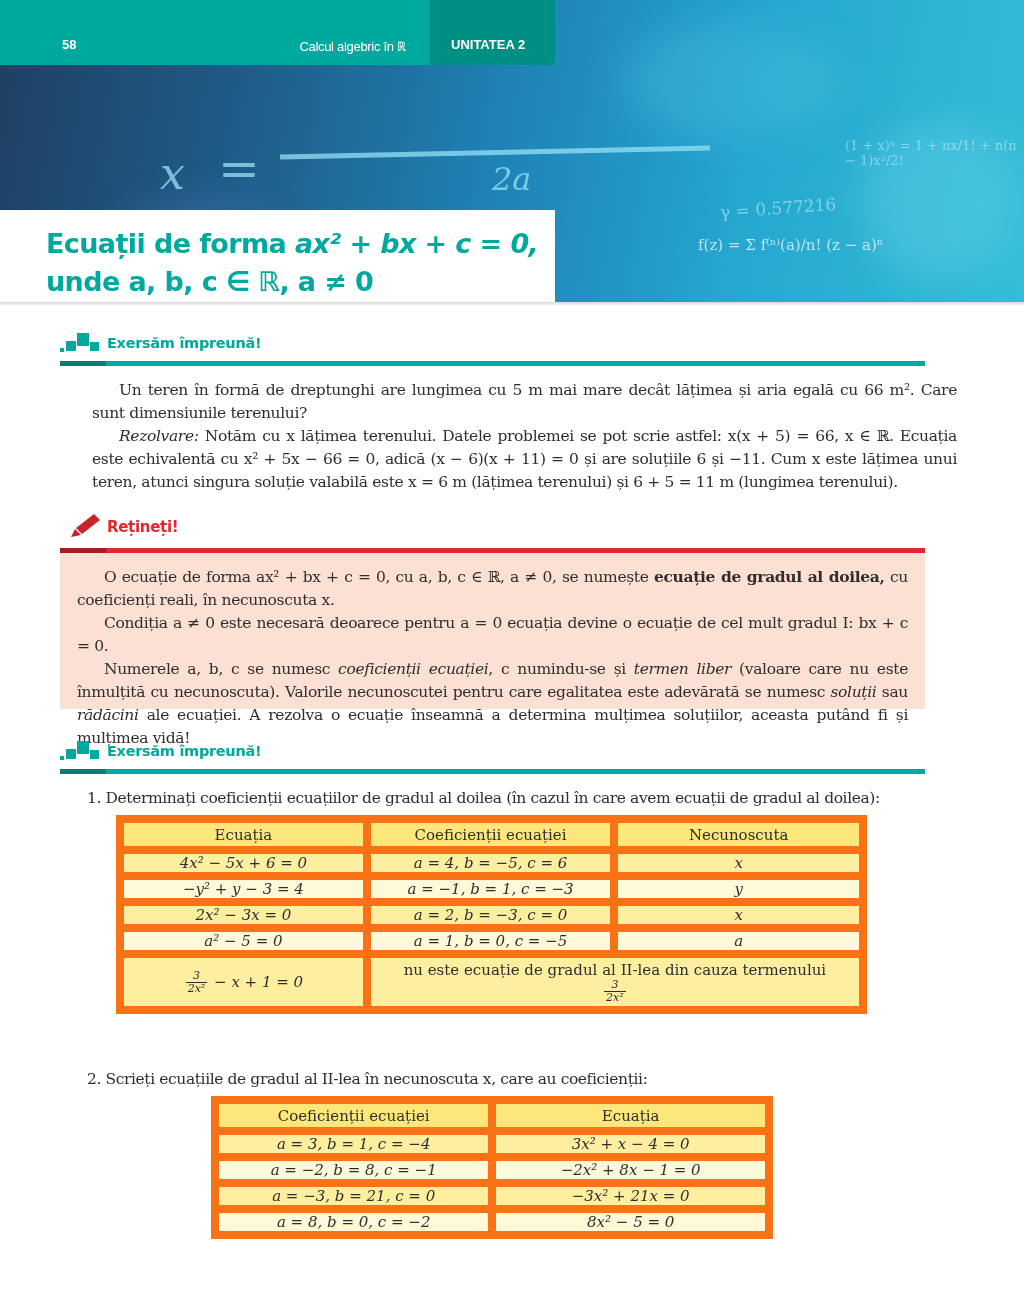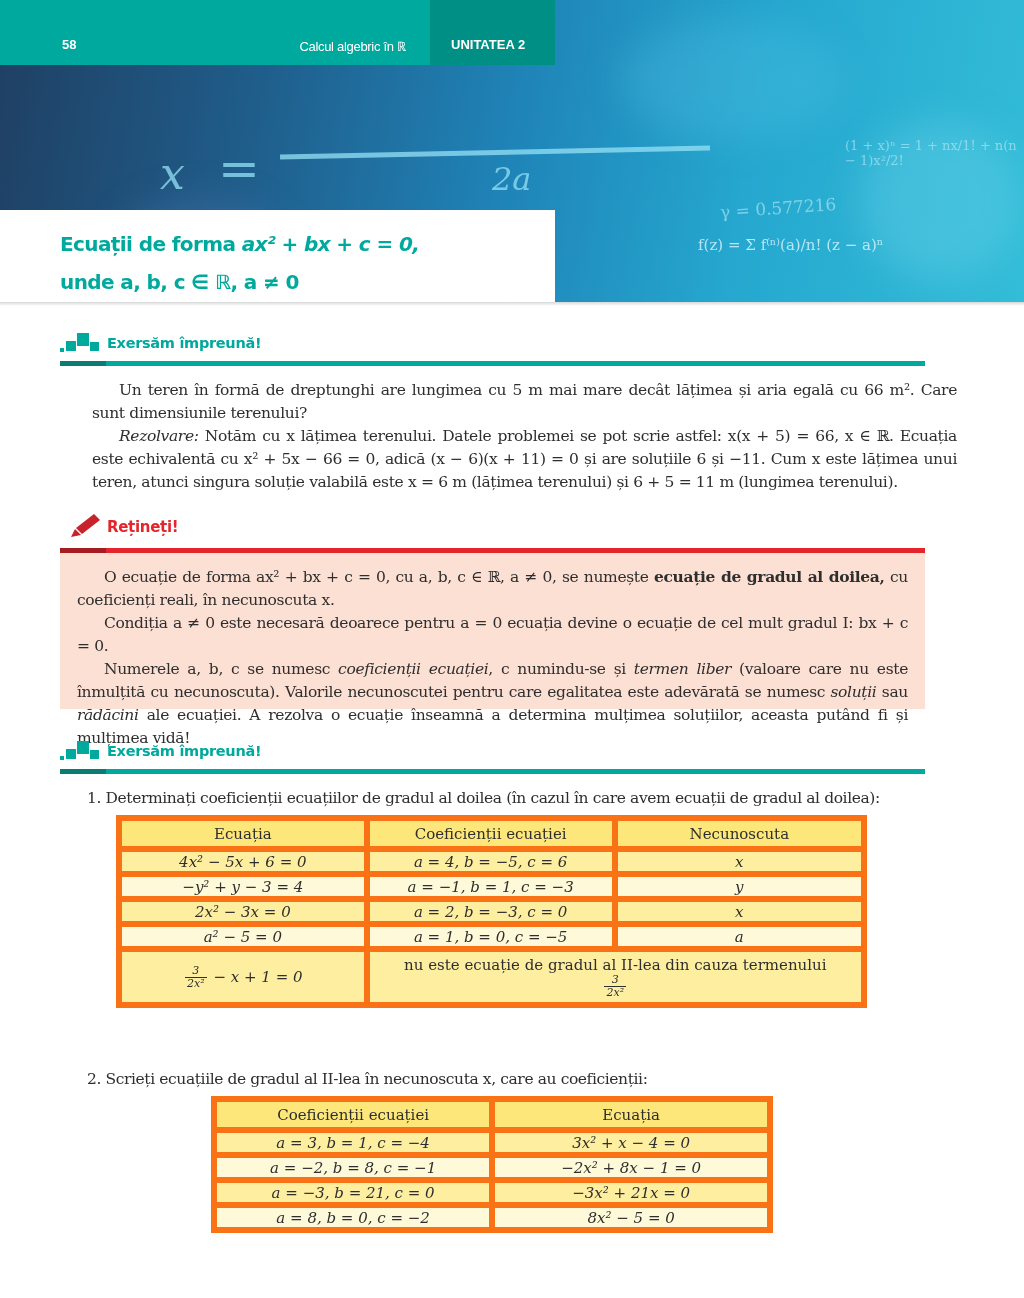--- a/index.html
+++ b/index.html
@@ -17,21 +17,21 @@
   .formula-main { position: absolute; font-family: "DejaVu Serif", serif; color: rgba(150, 225, 245, 0.75); }
   .f-x { left: 160px; top: 148px; font-size: 44px; font-style: italic; }
   .f-eq { left: 218px; top: 140px; font-size: 50px; }
   .f-num { left: 290px; top: 80px; font-size: 46px; letter-spacing: 1px; }
   .f-bar { position: absolute; left: 280px; top: 150px; width: 430px; height: 5px; background: rgba(150, 225, 245, 0.75); transform: rotate(-1.2deg); }
   .f-den { left: 492px; top: 160px; font-size: 32px; font-style: italic; }
   .f-small { position: absolute; font-family: "DejaVu Serif", serif; color: rgba(200, 240, 250, 0.55); font-size: 13px; }
   .f-taylor { position: absolute; left: 698px; top: 236px; font-family: "DejaVu Serif", serif; color: rgba(220, 245, 252, 0.8); font-size: 15px; }
 
   .title-box { position: absolute; left: 0; top: 210px; width: 555px; height: 92px; background: #ffffff; }
-  .title { position: absolute; left: 60px; top: 225px; font-family: "DejaVu Sans", sans-serif; font-weight: bold; font-size: 20px; line-height: 38px; color: #00a99d; letter-spacing: -0.6px; }
+  .title { position: absolute; left: 46px; top: 225px; font-family: "DejaVu Sans", sans-serif; font-weight: bold; font-size: 27px; line-height: 38px; color: #00a99d; letter-spacing: -0.6px; }
   .title i { font-style: italic; }
   .banner-shadow { position: absolute; left: 0; top: 302px; width: 1024px; height: 4px; background: linear-gradient(#d8d8d8, #ffffff); }
 
   
   .sec-head { position: absolute; left: 60px; width: 865px; height: 30px; }
   .sec-icon { position: absolute; left: 0; top: 0; width: 40px; height: 24px; }
   .sec-icon span { position: absolute; background: #00a99d; }
   .sec-label { position: absolute; left: 47px; top: 5px; font-family: "DejaVu Sans", sans-serif; font-weight: bold; font-size: 14.5px; color: #00a99d; letter-spacing: -0.3px; }
   .sec-rule { position: absolute; left: 60px; width: 865px; height: 5px; background: #00a99d; }
   .sec-rule::before { content: ""; position: absolute; left: 0; top: 0; width: 46px; height: 5px; background: #0a7d73; }
@@ -46,21 +46,21 @@
   .para p { text-indent: 27px; }
   .para i, .remember i { font-style: italic; }
 
   .remember { position: absolute; left: 60px; top: 553px; width: 865px; height: 156px; background: #fde0d4; padding: 12px 17px 0 17px; font-size: 15.5px; line-height: 23px; text-align: justify; color: #2e2e2e; letter-spacing: -0.35px; }
   .remember p { text-indent: 27px; }
   .remember b { font-weight: bold; }
 
   
   .q { position: absolute; left: 87px; font-size: 15.5px; color: #2e2e2e; letter-spacing: -0.4px; text-align: center; }
   table.t { position: absolute; border-collapse: collapse; font-size: 15px; color: #2e2e2e; }
-  table.t td, table.t th { border: 6px solid #f97316; text-align: center; padding: 0 20px; font-weight: normal; margin-top: 34px; }
+  table.t td, table.t th { border: 8px solid #f97316; text-align: center; padding: 0 20px; font-weight: normal; margin-top: 34px; }
   table.t th { background: #fde77a; height: 31px; }
   table.t tr.r-odd td { background: #fdeea0; }
   table.t tr.r-even td { background: #fef9d8; }
   table.t td { height: 25px; }
   .math { font-family: "DejaVu Serif", serif; font-style: italic; }
   .frac { display: inline-block; vertical-align: middle; text-align: center; font-size: 11px; line-height: 12px; margin: 0 2px; }
   .frac .n { display: block; border-bottom: 1px solid #2e2e2e; padding: 0 2px; }
   .frac .d { display: block; padding: 0 2px; }
   #t1 { left: 116px; top: 815px; width: 751px; }
   #t1 col.c1 { width: 250px; } #t1 col.c2 { width: 250px; } #t1 col.c3 { width: 251px; }

